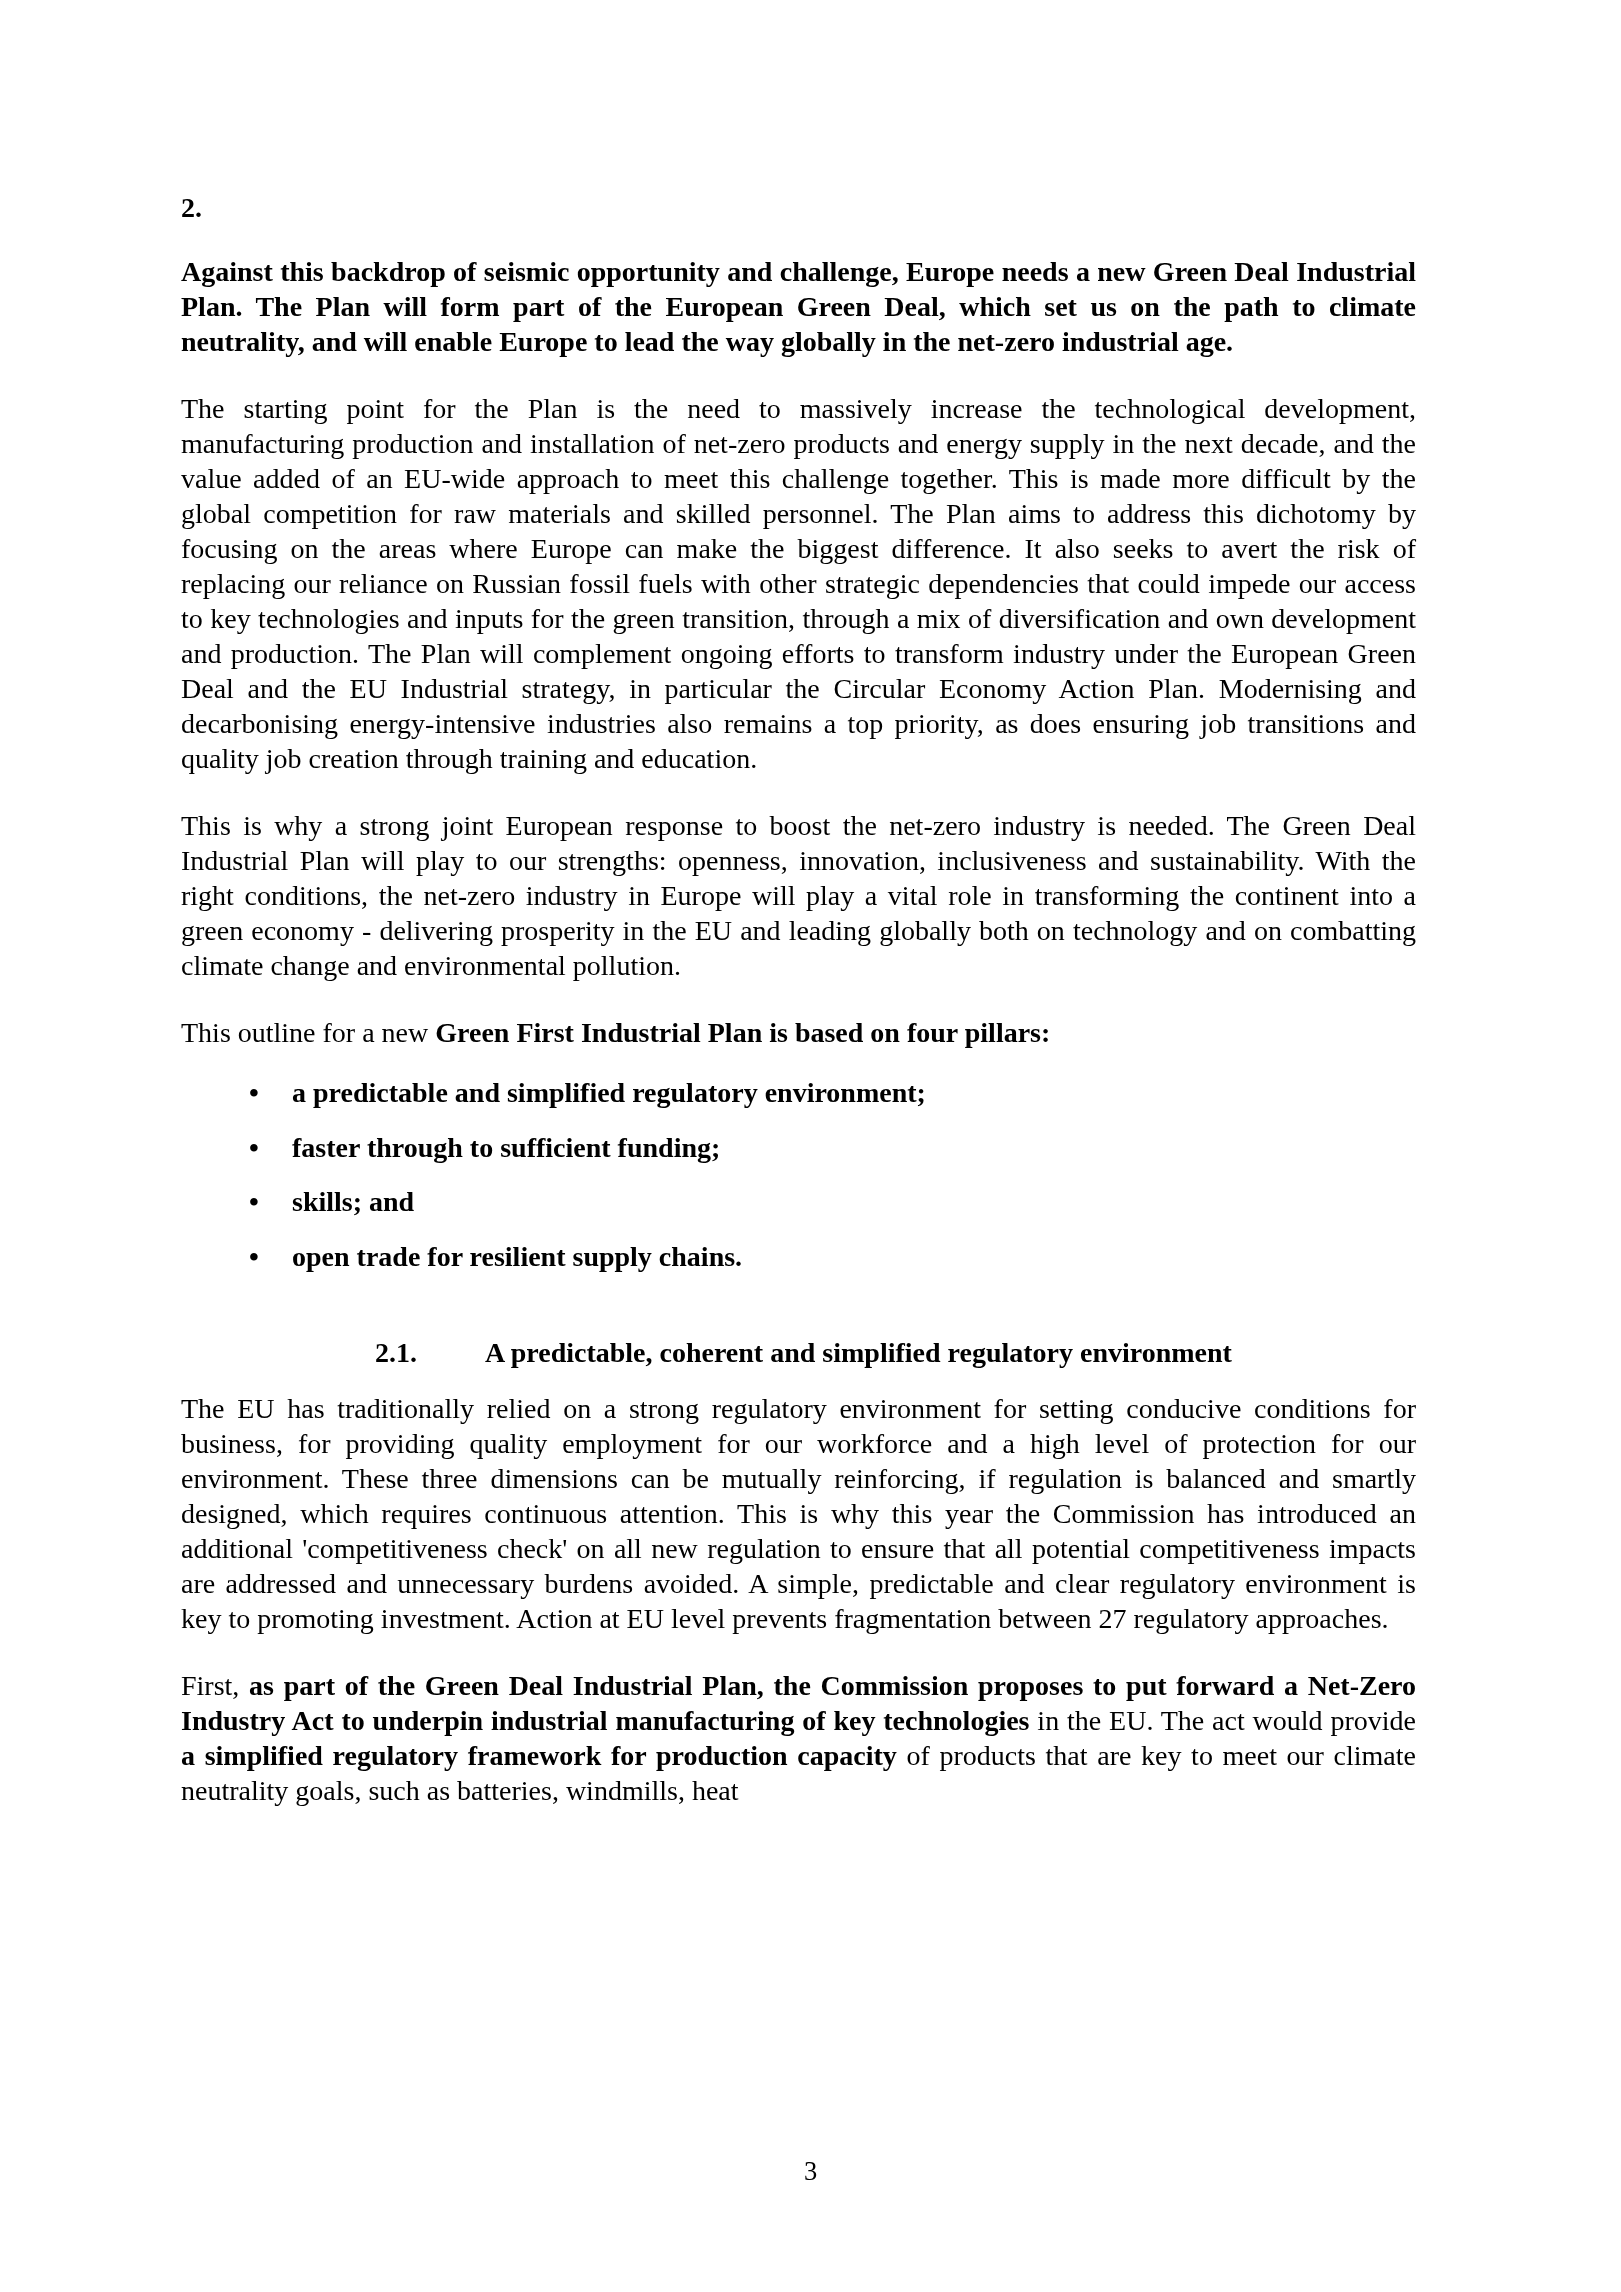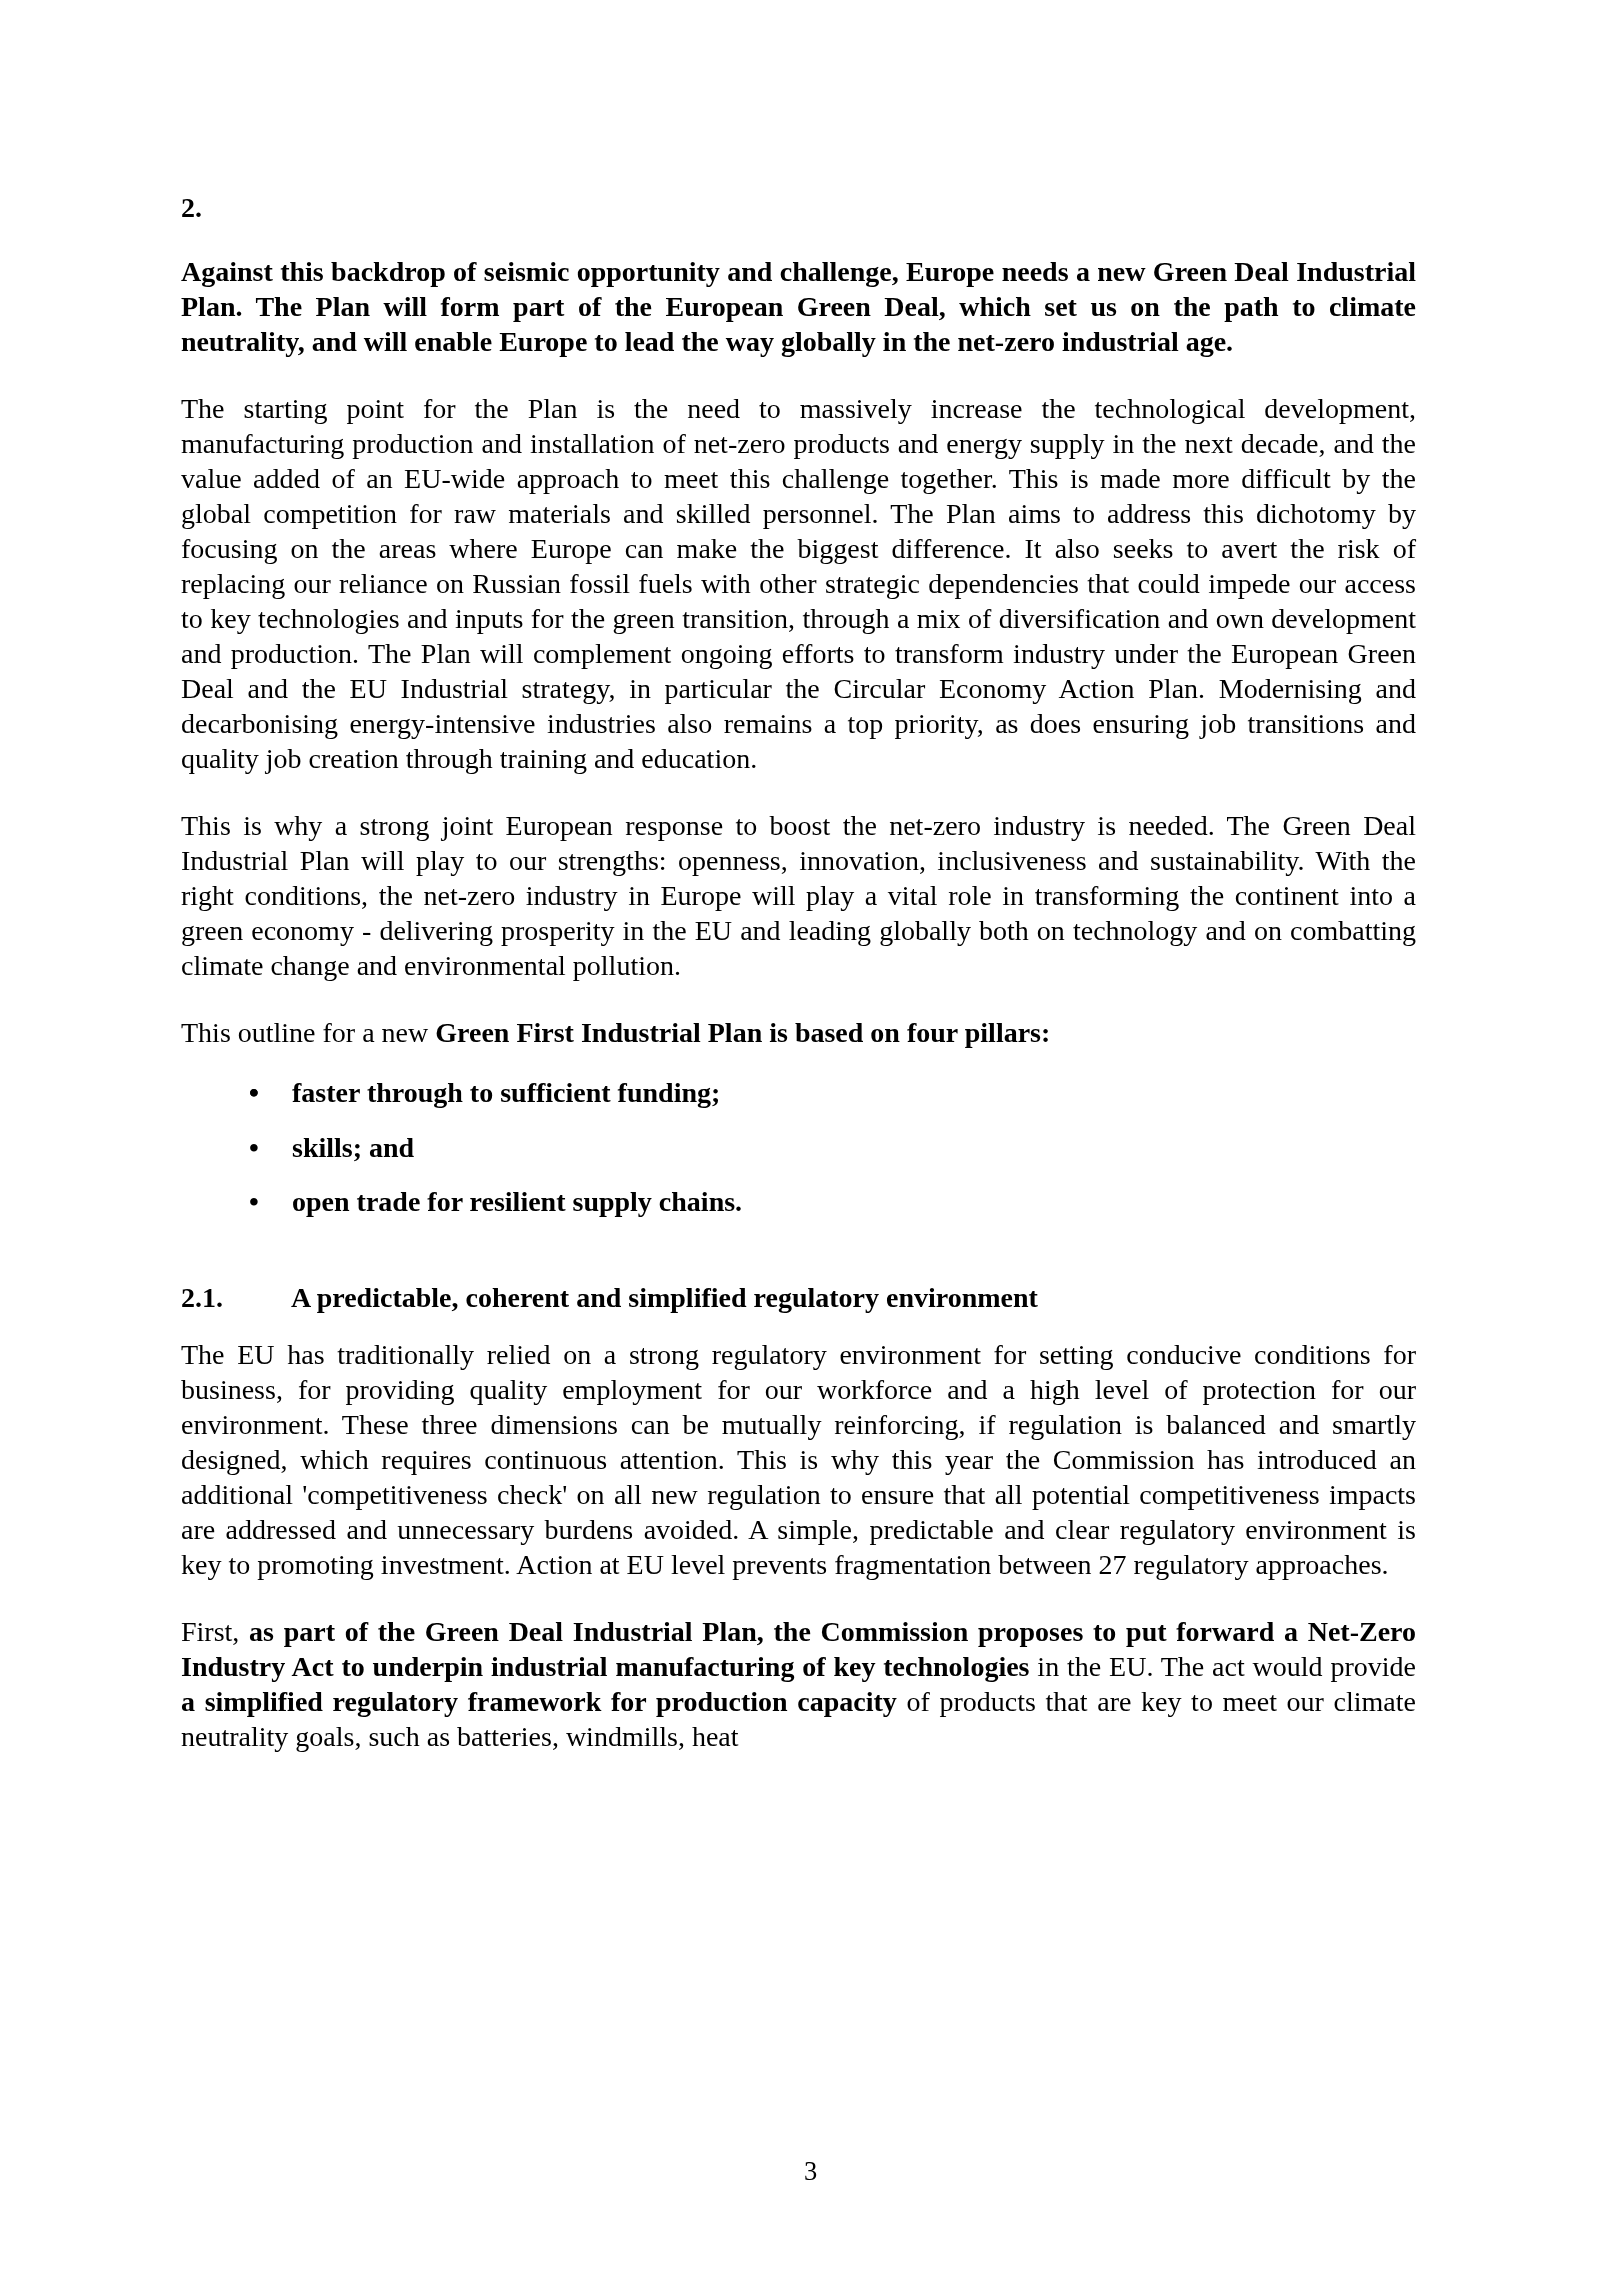--- a/index.html
+++ b/index.html
@@ -24,20 +24,21 @@
     font-weight: bold;
     font-variant: small-caps;
     display: flex;
     margin: 0 0 29px 0;
   }
   .h2 .num { width: 76px; flex: 0 0 76px; }
   .h3 {
     font-weight: bold;
     display: flex;
     margin: 61px 0 21.6px 0;
+    justify-content: center;
   }
   .h3 .num { width: 110px; flex: 0 0 110px; }
   p.para {
     margin: 0 10px 32px 0;
     text-align: justify;
   }
   p.para b { font-weight: bold; }
   ul.bullets {
     list-style: none;
     margin: -6.9px 0 0 0;
@@ -69,21 +70,21 @@
 <div class="page">
   <div>
       <div class="h2">
         <span class="num">2.</span>
       </div>
       <p class="para"><b class="run">Against this backdrop of seismic opportunity and challenge, Europe needs a new Green Deal Industrial Plan. The Plan will form part of the European Green Deal, which set us on the path to climate neutrality, and will enable Europe to lead the way globally in the net-zero industrial age.</b></p>
       <p class="para"><span class="run">The starting point for the Plan is the need to massively increase the technological development, manufacturing production and installation of net-zero products and energy supply in the next decade, and the value added of an EU-wide approach to meet this challenge together. This is made more difficult by the global competition for raw materials and skilled personnel. The Plan aims to address this dichotomy by focusing on the areas where Europe can make the biggest difference. It also seeks to avert the risk of replacing our reliance on Russian fossil fuels with other strategic dependencies that could impede our access to key technologies and inputs for the green transition, through a mix of diversification and own development and production. The Plan will complement ongoing efforts to transform industry under the European Green Deal and the EU Industrial strategy, in particular the Circular Economy Action Plan. Modernising and decarbonising energy-intensive industries also remains a top priority, as does ensuring job transitions and quality job creation through training and education.</span></p>
       <p class="para"><span class="run">This is why a strong joint European response to boost the net-zero industry is needed. The Green Deal Industrial Plan will play to our strengths: openness, innovation, inclusiveness and sustainability. With the right conditions, the net-zero industry in Europe will play a vital role in transforming the continent into a green economy - delivering prosperity in the EU and leading globally both on technology and on combatting climate change and environmental pollution.</span></p>
       <p class="para"><span class="run">This outline for a new </span><b class="run">Green First Industrial Plan is based on four pillars:</b></p>
       <ul class="bullets">
-        <li class="bullet-item"><span class="dot">•</span></li>
+        <li class="bullet-item"><span class="dot">•</span><span class="bullet-text">a predictable and simplified regulatory environment;</span></li>
         <li class="bullet-item"><span class="dot">•</span><span class="bullet-text">faster through to sufficient funding;</span></li>
         <li class="bullet-item"><span class="dot">•</span><span class="bullet-text">skills; and</span></li>
         <li class="bullet-item"><span class="dot">•</span><span class="bullet-text">open trade for resilient supply chains.</span></li>
       </ul>
       <div class="h3">
         <span class="num">2.1.</span>
         <span class="title">A predictable, coherent and simplified regulatory environment</span>
       </div>
       <p class="para"><span class="run">The EU has traditionally relied on a strong regulatory environment for setting conducive conditions for business, for providing quality employment for our workforce and a high level of protection for our environment. These three dimensions can be mutually reinforcing, if regulation is balanced and smartly designed, which requires continuous attention. This is why this year the Commission has introduced an additional 'competitiveness check' on all new regulation to ensure that all potential competitiveness impacts are addressed and unnecessary burdens avoided. A simple, predictable and clear regulatory environment is key to promoting investment. Action at EU level prevents fragmentation between 27 regulatory approaches.</span></p>
       <p class="para"><span class="run">First, </span><b class="run">as part of the Green Deal Industrial Plan, the Commission proposes to put forward a Net-Zero Industry Act to underpin industrial manufacturing of key technologies</b><span class="run"> in the EU. The act would provide </span><b class="run">a simplified regulatory framework for production capacity</b><span class="run"> of products that are key to meet our climate neutrality goals, such as batteries, windmills, heat</span></p>

